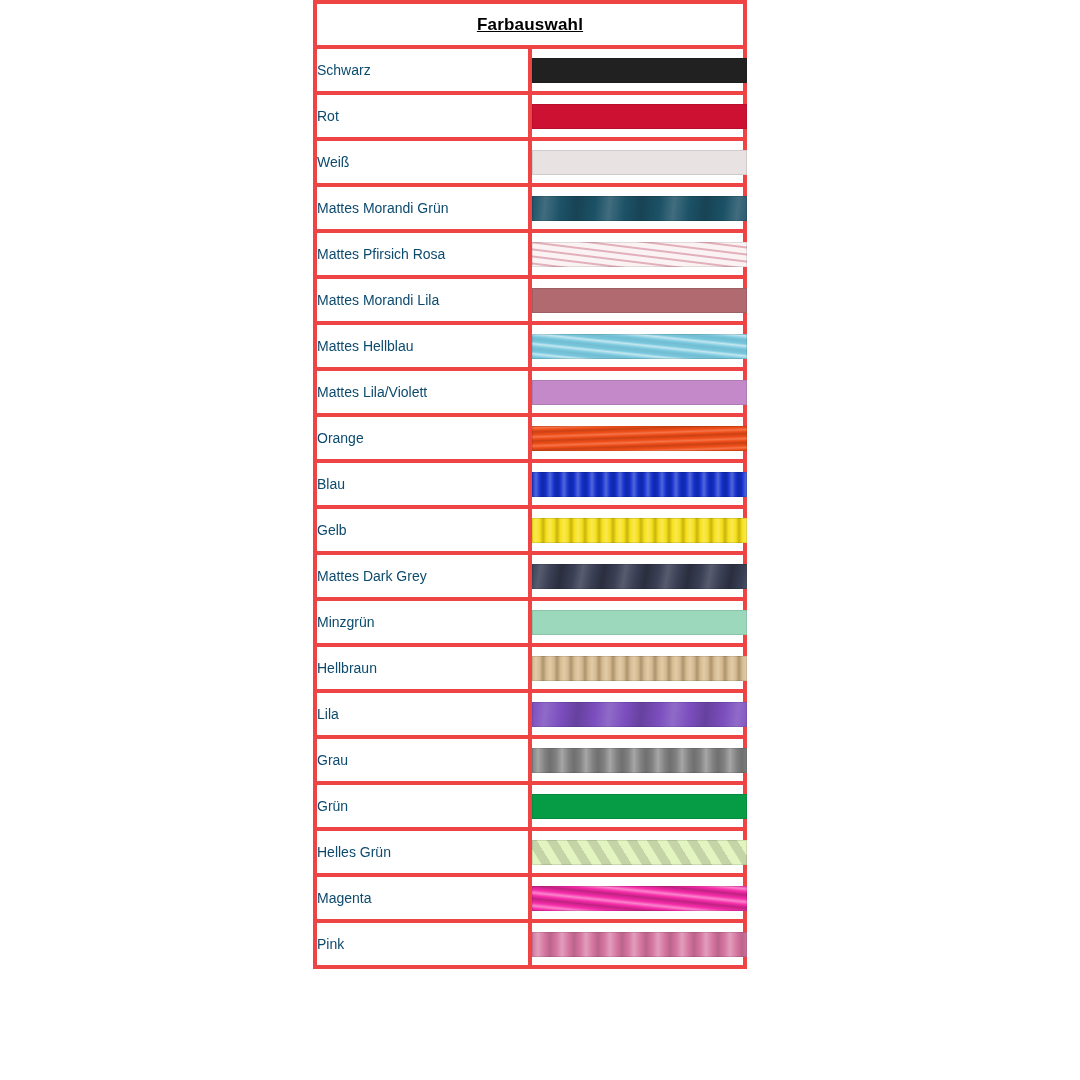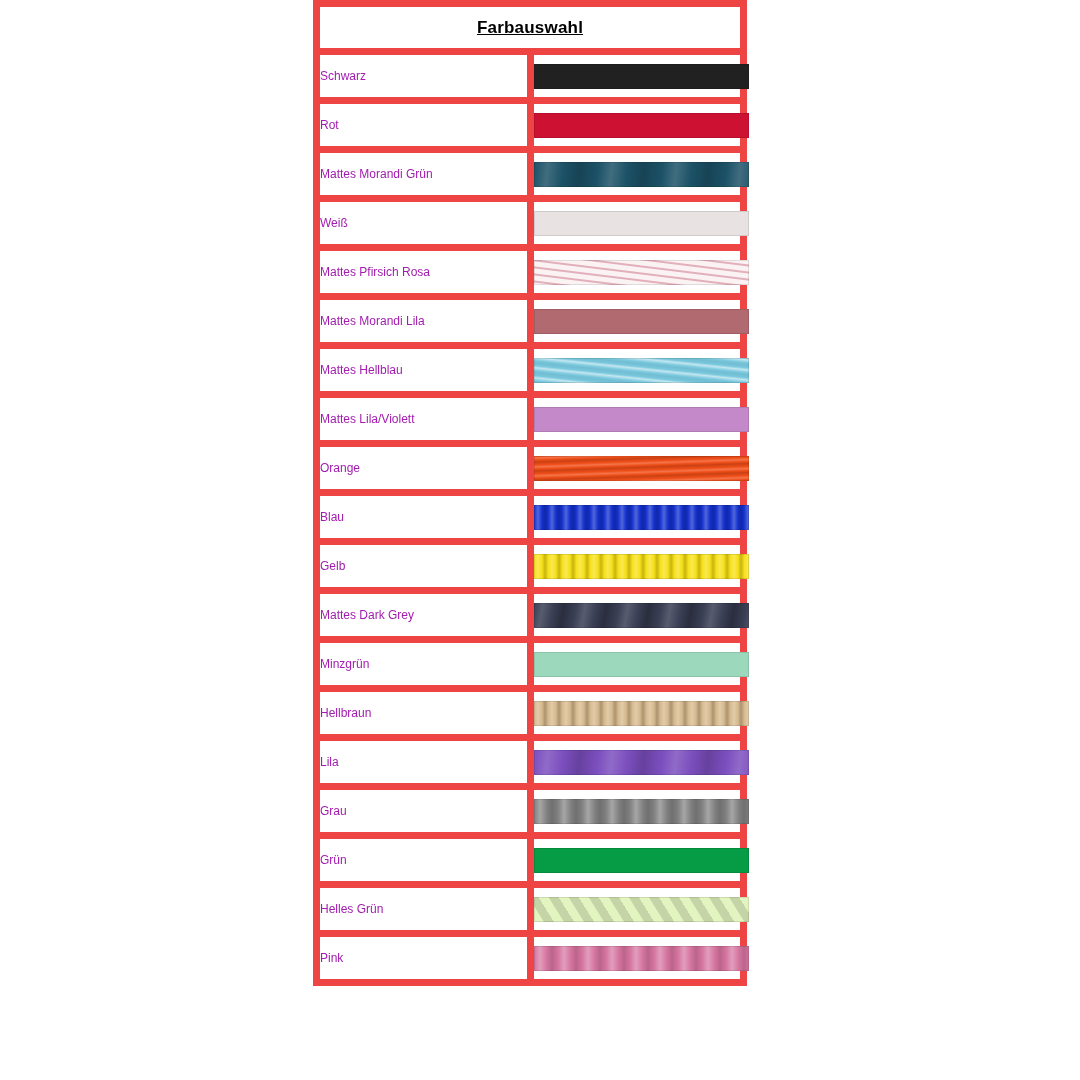--- a/index.html
+++ b/index.html
@@ -15,40 +15,40 @@
     left:313px;top:0px;
     width:434px;
   }
   table.color-table{
     border-collapse:collapse;
     width:434px;
     table-layout:fixed;
     background:#fff;
   }
   table.color-table td,table.color-table th{
-    border:7px solid #ef4444;
+    border:4px solid #ef4444;
     padding:0;
     vertical-align:middle;
   }
   th.title-cell{
     height:41px;
     text-align:center;
     font-size:17px;
     font-weight:bold;
     color:#000;
     text-decoration:underline;
     letter-spacing:.2px;
     background:#fff;
   }
   td.name-cell{
     width:216px;
     height:42px;
     padding-left:7px;
-    font-size:12px;
-    color:#a21caf;
+    font-size:14px;
+    color:#0c4a6e;
     white-space:nowrap;
     background:#fff;
   }
   td.swatch-cell{
     width:216px;
     height:42px;
     background:#fff;
     padding:0;
   }
   .swatch{
@@ -174,40 +174,40 @@
           <td class="name-cell">Rot</td>
           <td class="swatch-cell">
             <div class="swatch">
               <div class="base" style="background: rgb(204, 17, 51);"></div>
               <div class="tex t-flat"></div>
               <div class="edge"></div>
             </div>
           </td>
         </tr>
         <tr>
+          <td class="name-cell">Weiß</td>
+          <td class="swatch-cell">
+            <div class="swatch">
+              <div class="base" style="background: rgb(232, 226, 226);"></div>
+              <div class="tex t-flat"></div>
+              <div class="edge"></div>
+            </div>
+          </td>
+        </tr>
+        <tr>
           <td class="name-cell">Mattes Morandi Grün</td>
           <td class="swatch-cell">
             <div class="swatch">
               <div class="base" style="background: rgb(28, 81, 102);"></div>
               <div class="tex t-folds-soft"></div>
               <div class="edge"></div>
             </div>
           </td>
         </tr>
         <tr>
-          <td class="name-cell">Weiß</td>
-          <td class="swatch-cell">
-            <div class="swatch">
-              <div class="base" style="background: rgb(232, 226, 226);"></div>
-              <div class="tex t-flat"></div>
-              <div class="edge"></div>
-            </div>
-          </td>
-        </tr>
-        <tr>
           <td class="name-cell">Mattes Pfirsich Rosa</td>
           <td class="swatch-cell">
             <div class="swatch">
               <div class="base" style="background: rgb(251, 243, 243);"></div>
               <div class="tex t-curvelines"></div>
               <div class="edge"></div>
             </div>
           </td>
         </tr>
         <tr>
@@ -329,20 +329,30 @@
               <div class="edge"></div>
             </div>
           </td>
         </tr>
         <tr>
           <td class="name-cell">Helles Grün</td>
           <td class="swatch-cell">
             <div class="swatch">
               <div class="base" style="background: rgb(226, 244, 192);"></div>
               <div class="tex t-diag"></div>
+              <div class="edge"></div>
+            </div>
+          </td>
+        </tr>
+        <tr>
+          <td class="name-cell">Magenta</td>
+          <td class="swatch-cell">
+            <div class="swatch">
+              <div class="base" style="background: rgb(246, 43, 168);"></div>
+              <div class="tex t-gloss"></div>
               <div class="edge"></div>
             </div>
           </td>
         </tr>
         <tr>
           <td class="name-cell">Pink</td>
           <td class="swatch-cell">
             <div class="swatch">
               <div class="base" style="background: rgb(213, 116, 159);"></div>
               <div class="tex t-vrib-soft"></div>

